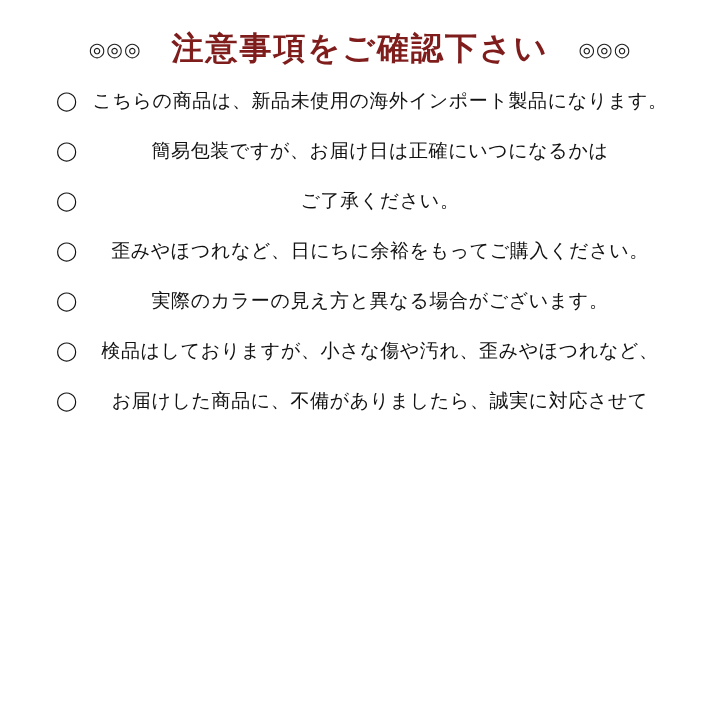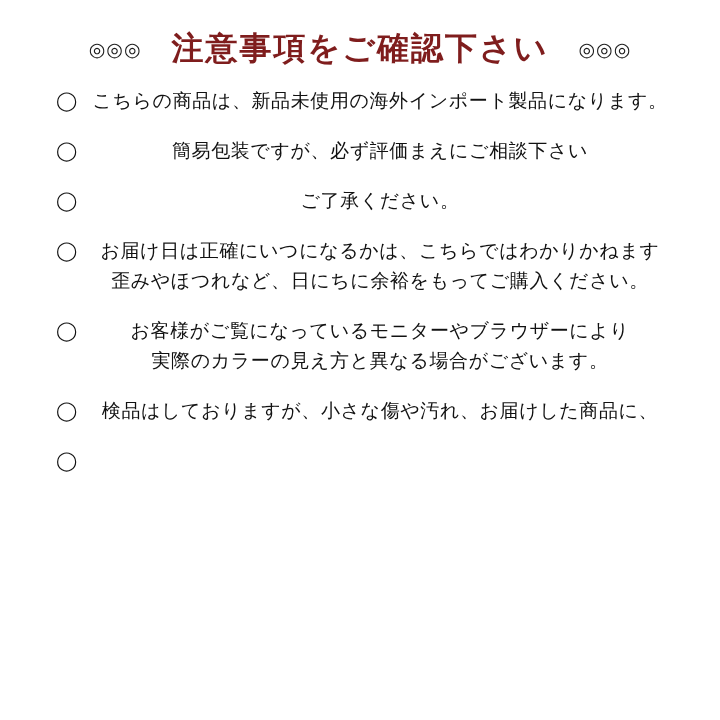--- a/index.html
+++ b/index.html
@@ -96,54 +96,53 @@
     <li class="item">
       <span class="bullet">◯</span>
       <div class="lines">
         <div class="line">こちらの商品は、新品未使用の海外インポート製品になります。</div>
       </div>
     </li>
 
     <li class="item">
       <span class="bullet">◯</span>
       <div class="lines">
-        <div class="line">簡易包装ですが、必ず評価まえにご相談下さい</div>
+        <div class="line">簡易包装ですが、お届け日は正確にいつになるかは</div>
       </div>
     </li>
 
     <li class="item">
       <span class="bullet">◯</span>
       <div class="lines">
         <div class="line">ご了承ください。</div>
       </div>
     </li>
 
     <li class="item">
       <span class="bullet">◯</span>
       <div class="lines">
-        <div class="line">お届け日は正確にいつになるかは、こちらではわかりかねます</div>
         <div class="line">歪みやほつれなど、日にちに余裕をもってご購入ください。</div>
       </div>
     </li>
 
     <li class="item">
       <span class="bullet">◯</span>
       <div class="lines">
-        <div class="line">お客様がご覧になっているモニターやブラウザーにより</div>
         <div class="line">実際のカラーの見え方と異なる場合がございます。</div>
       </div>
     </li>
 
     <li class="item">
       <span class="bullet">◯</span>
       <div class="lines">
-        <div class="line">検品はしておりますが、小さな傷や汚れ、お届けした商品に、</div>
+        <div class="line">検品はしておりますが、小さな傷や汚れ、歪みやほつれなど、</div>
       </div>
     </li>
 
     <li class="item">
       <span class="bullet">◯</span>
       <div class="lines">
+        <div class="line">お届けした商品に、不備がありましたら、誠実に対応させて</div>
       </div>
     </li>
 
   </ul>
 </div>
 
 </body></html>

